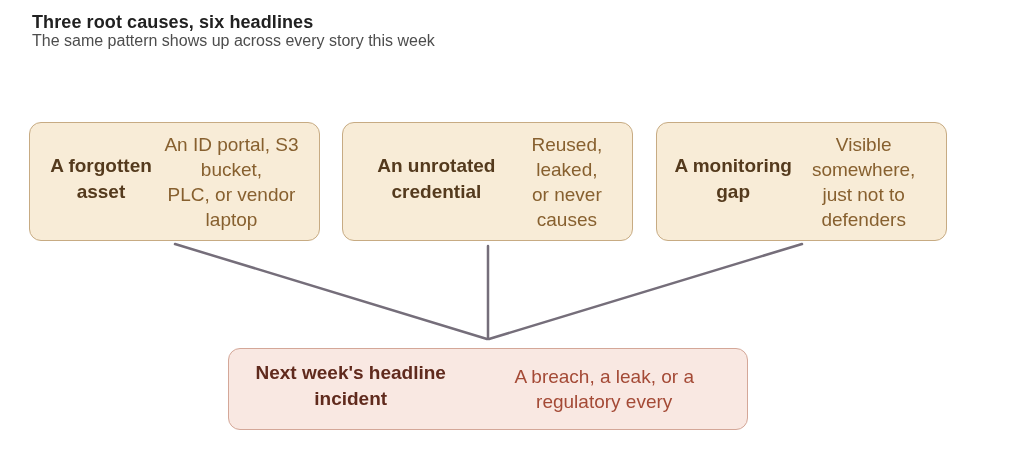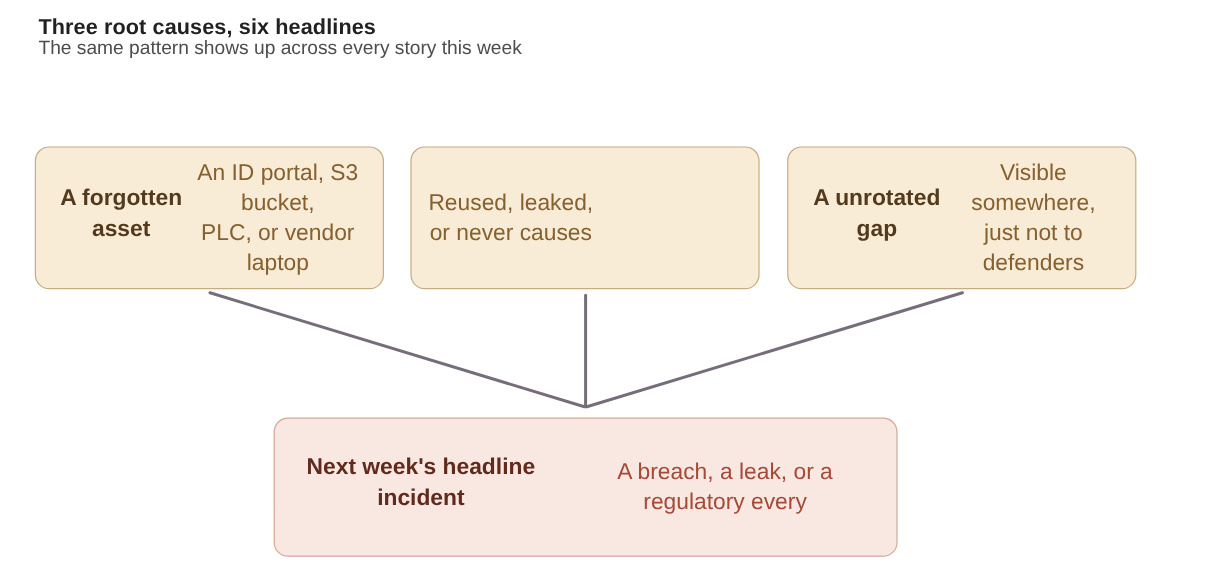--- a/index.html
+++ b/index.html
@@ -49,21 +49,21 @@
     background: #f8ecd7;
     border: 1.5px solid #c7ab83;
   }
   .cause-node.pos-0 { left: 29px; }
   .cause-node.pos-1 { left: 342px; }
   .cause-node.pos-2 { left: 656px; }
   .outcome-node {
     left: 228px;
     top: 348px;
     width: 520px;
-    height: 116px;
+    height: 82px;
     background: #f9e8e2;
     border: 1.5px solid #d4a798;
     gap: 17px;
   }
   .node-heading {
     font-size: 19px;
     font-weight: 700;
     line-height: 26px;
     margin-bottom: 6px;
   }
@@ -105,26 +105,27 @@
     <line x1="802" y1="244" x2="489" y2="339"></line>
   </svg>
 
   <div class="node cause-node pos-0">
     <div class="node-heading">A forgotten asset</div>
     <div class="node-body">An ID portal, S3 bucket,
 PLC, or vendor laptop</div>
   </div>
 
   <div class="node cause-node pos-1">
+    <div class="node-heading">An unrotated credential</div>
     <div class="node-body">Reused, leaked,
 or never causes</div>
   </div>
 
   <div class="node cause-node pos-2">
-    <div class="node-heading">A unrotated gap</div>
+    <div class="node-heading">A monitoring gap</div>
     <div class="node-body">Visible somewhere,
 just not to defenders</div>
   </div>
 
   <div class="node outcome-node">
     <div class="node-heading">Next week's headline incident</div>
     <div class="node-body">A breach, a leak, or a regulatory every</div>
   </div>
 
 </div>

